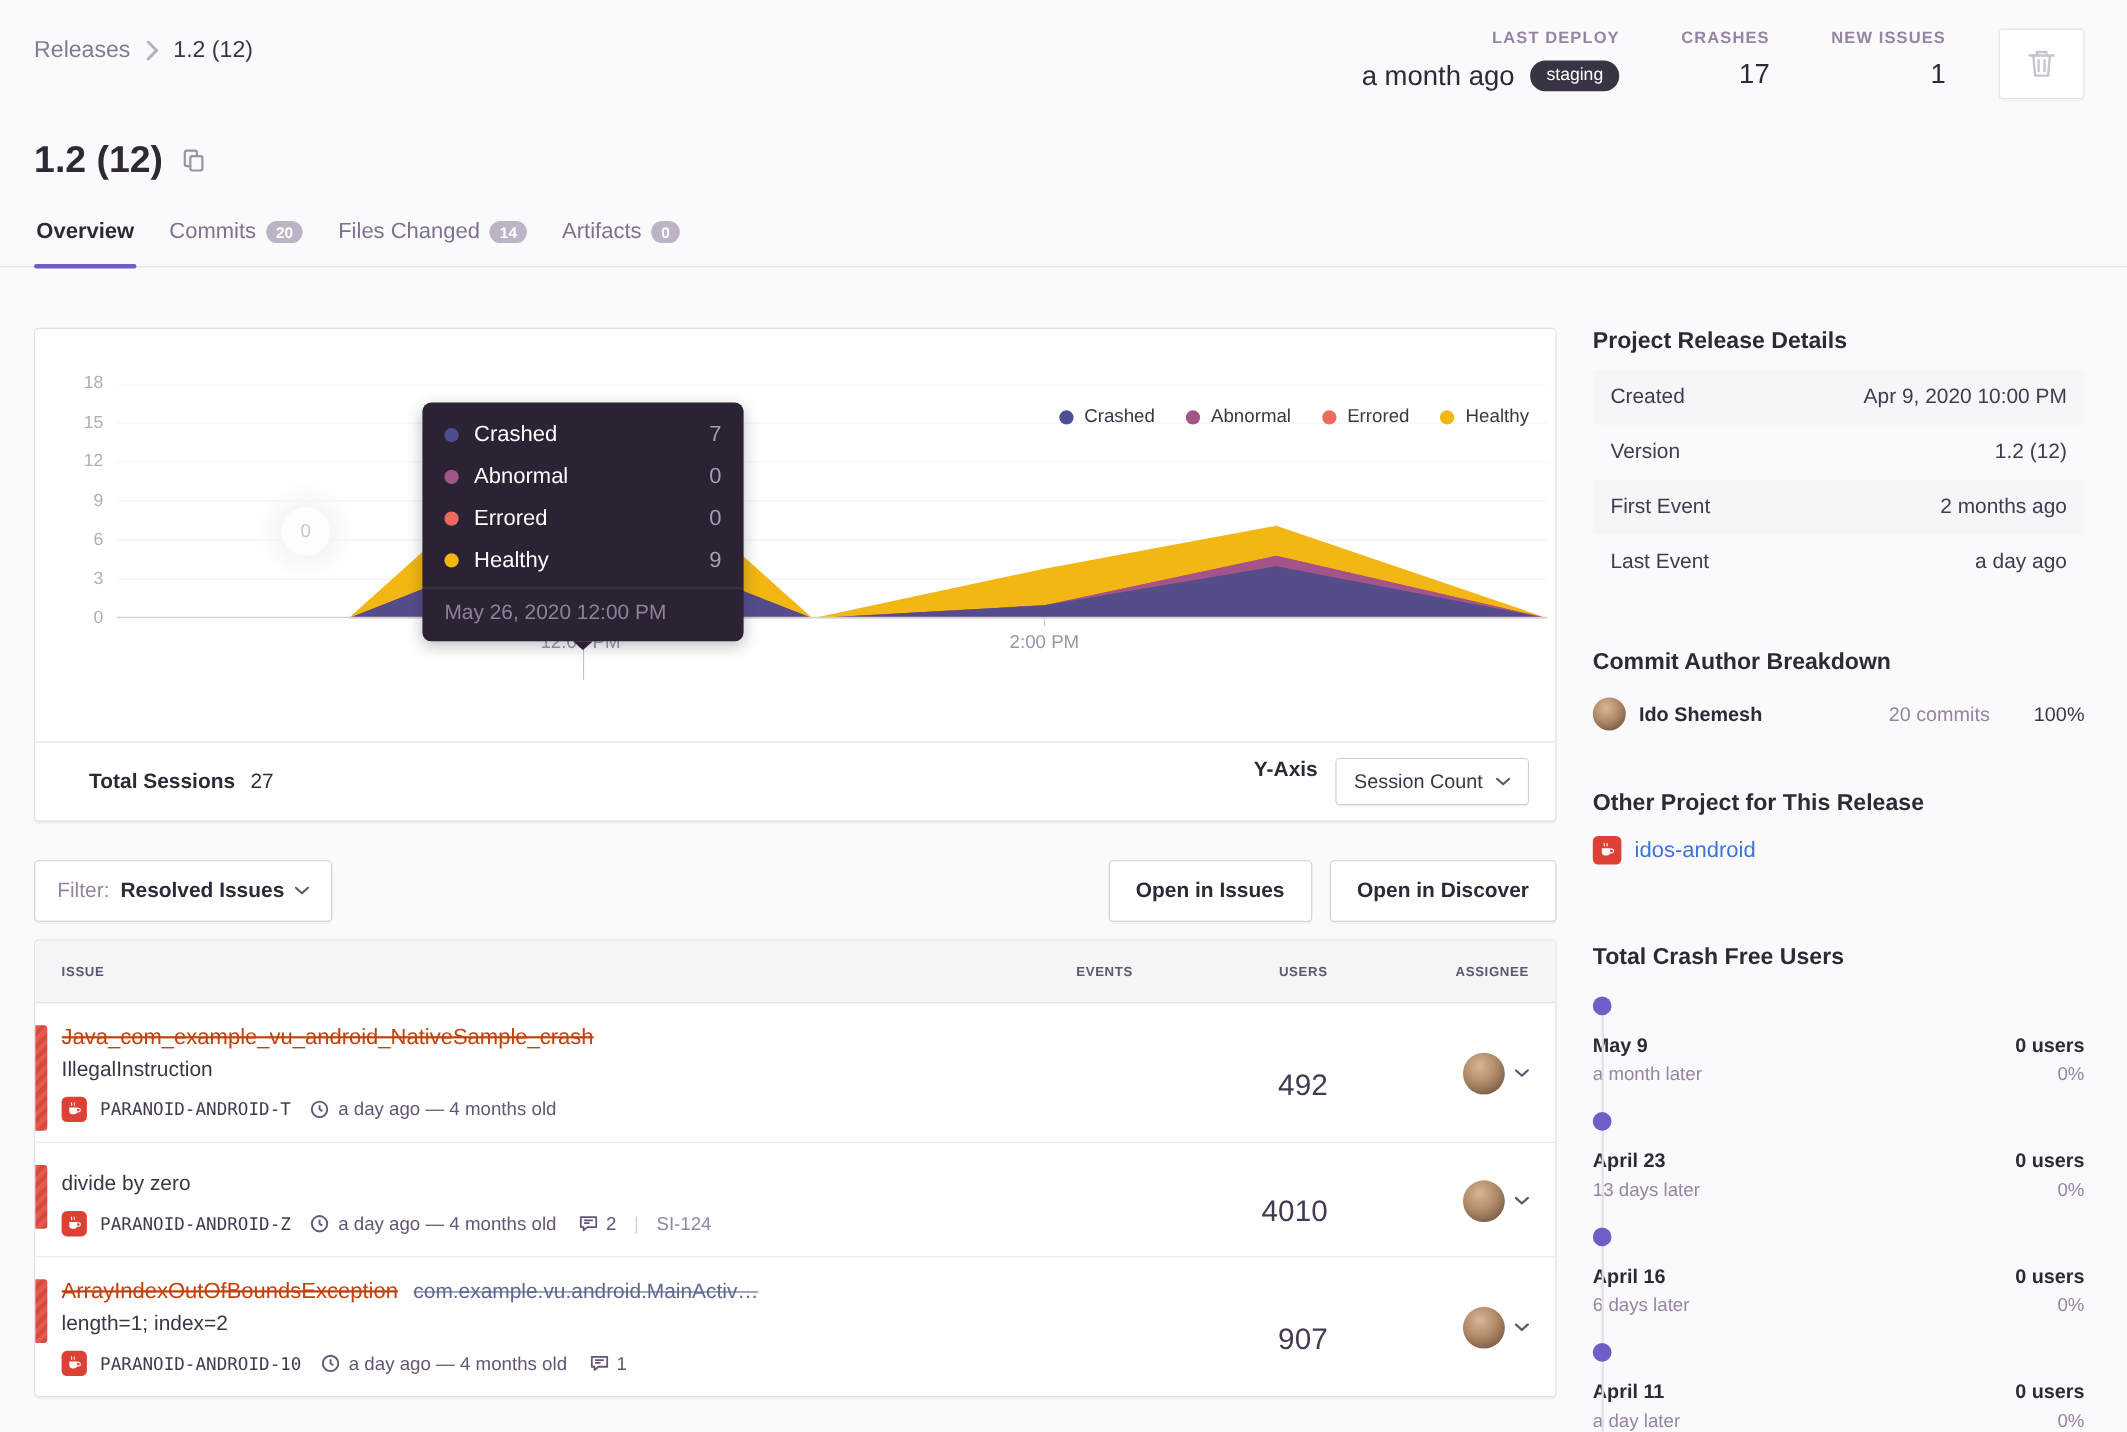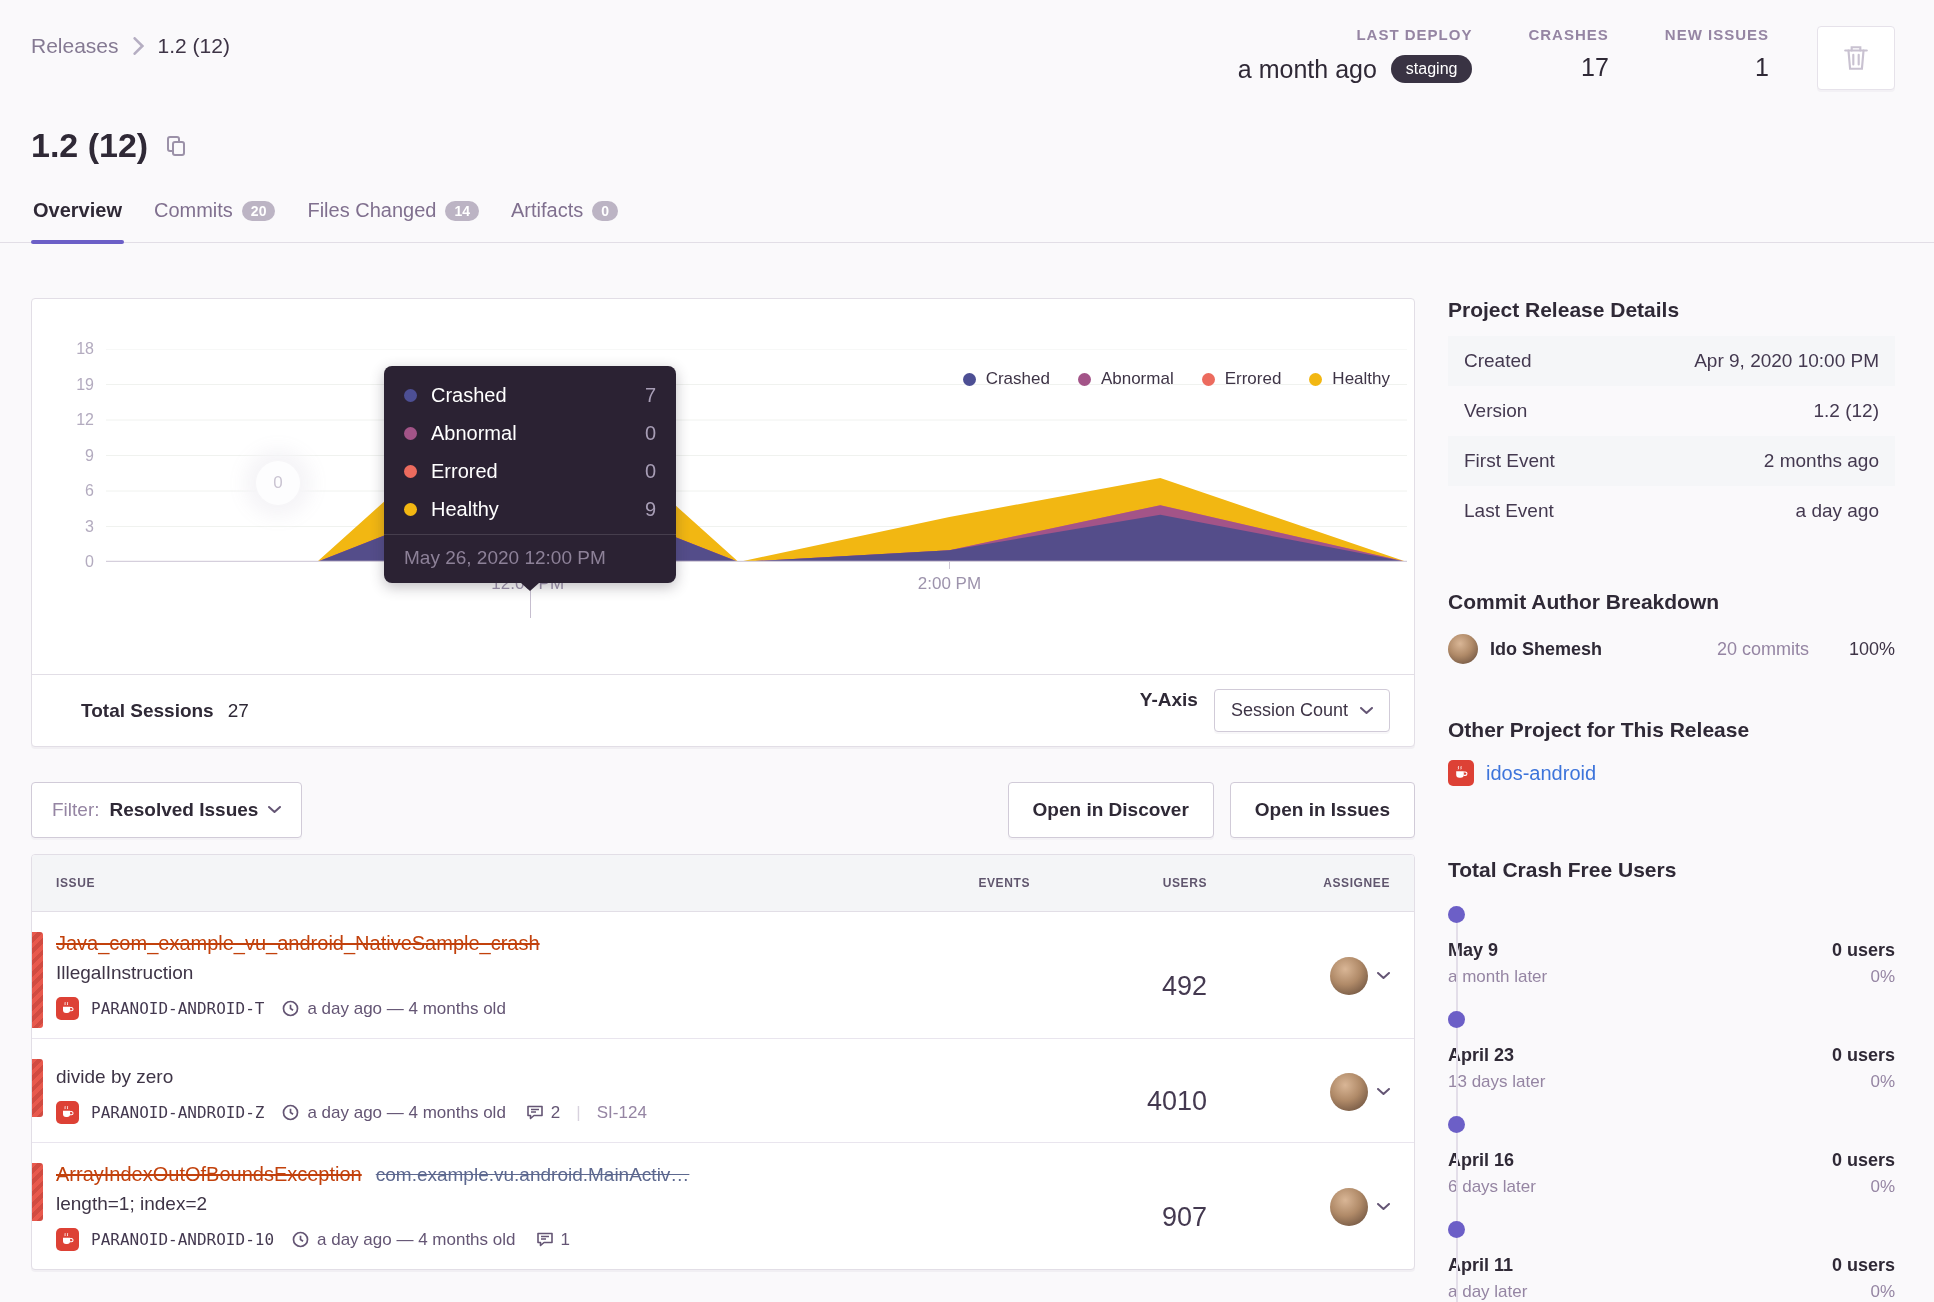--- a/index.html
+++ b/index.html
@@ -229,21 +229,21 @@
               <line x1="0" x2="1301" y1="142" y2="142" stroke="#f0f2ef" stroke-width="1"></line>
               <line x1="0" x2="1301" y1="177.5" y2="177.5" stroke="#f0f2ef" stroke-width="1"></line>
               <polygon points="0,213 0.0,213.0 210.9,213.0 421.7,23.7 632.6,213.0 843.4,168.0 1054.3,129.0 1301.0,213.0 1301,213" fill="#f2b712"></polygon>
               <polygon points="0,213 0.0,213.0 210.9,213.0 421.7,130.2 632.6,213.0 843.4,201.2 1054.3,156.2 1301.0,213.0 1301,213" fill="#ec6b5e"></polygon>
               <polygon points="0,213 0.0,213.0 210.9,213.0 421.7,130.2 632.6,213.0 843.4,201.2 1054.3,156.2 1301.0,213.0 1301,213" fill="#a35488"></polygon>
               <polygon points="0,213 0.0,213.0 210.9,213.0 421.7,130.2 632.6,213.0 843.4,201.2 1054.3,165.7 1301.0,213.0 1301,213" fill="#544d8a"></polygon>
               <line x1="0" x2="1301" y1="212.5" y2="212.5" stroke="#d5cfdc" stroke-width="1.5"></line>
             </svg>
           <div class="ghost">0</div>
         <div class="ylabel" style="top: -10px;">18</div>
-            <div class="ylabel" style="top: 25.5px;">19</div>
+            <div class="ylabel" style="top: 25.5px;">15</div>
             <div class="ylabel" style="top: 61px;">12</div>
             <div class="ylabel" style="top: 96.5px;">9</div>
             <div class="ylabel" style="top: 132px;">6</div>
             <div class="ylabel" style="top: 167.5px;">3</div>
             <div class="ylabel" style="top: 203px;">0</div>
             <div class="xlabel" style="left: 361.718px;">12:00 PM</div>
             <div class="xtick" style="left: 421.718px;"></div>
             <div class="xlabel" style="left: 783.436px;">2:00 PM</div>
             <div class="xtick" style="left: 843.436px;"></div>
           </div>
@@ -295,22 +295,22 @@
 
     <div class="toolbar">
       <button class="btn">
         <span class="flabel">Filter:</span>
         <span class="fvalue">Resolved Issues</span>
         <svg class="chev" width="13" height="8" viewBox="0 0 13 8">
             <path d="M1 1l5.5 5L12 1" fill="none" stroke="currentColor" stroke-width="2" stroke-linecap="round" stroke-linejoin="round"></path>
           </svg>
       </button>
       <div class="toolbar-right">
+        <button class="btn strong">Open in Issues</button>
         <button class="btn strong">Open in Discover</button>
-        <button class="btn strong">Open in Issues</button>
       </div>
     </div>
 
     <div class="card issues-card">
       <div class="table-header">
         <span class="th-issue">ISSUE</span>
         <span class="col-events">EVENTS</span>
         <span class="col-users">USERS</span>
         <span class="col-assignee">ASSIGNEE</span>
       </div>

